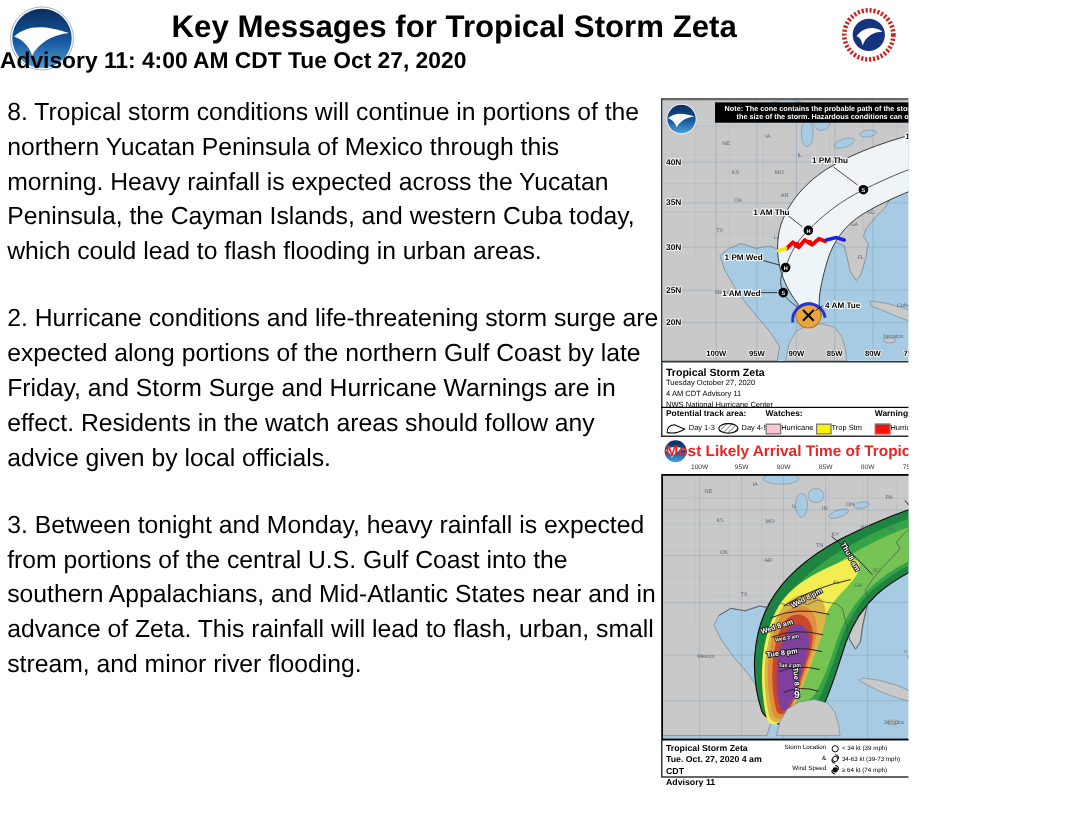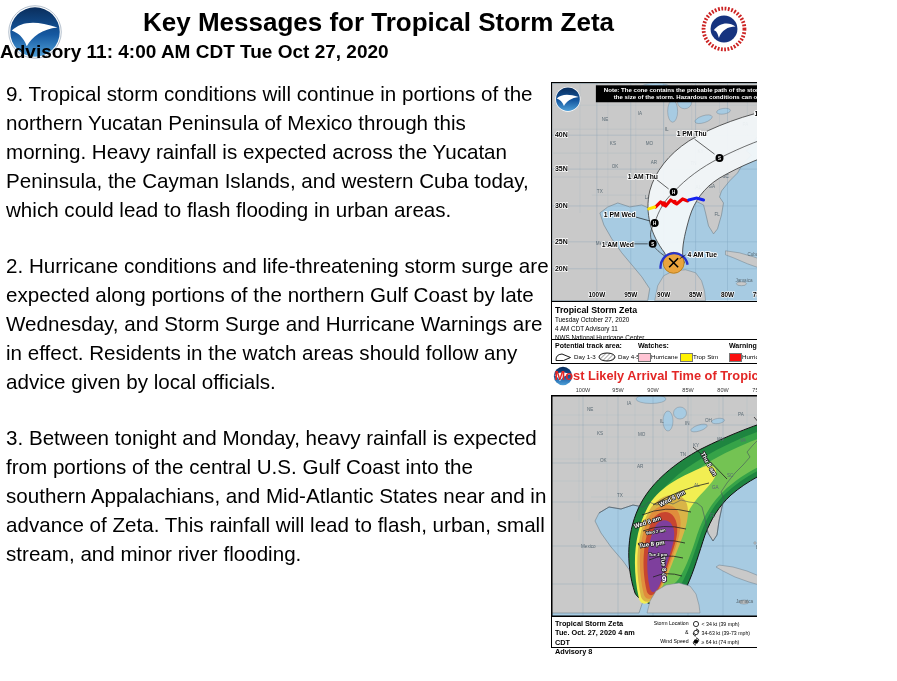--- a/index.html
+++ b/index.html
@@ -96,22 +96,22 @@
   <div class="hdr-title">Key Messages for Tropical Storm Zeta</div>
   <div class="hdr-sub">Advisory 11:  4:00 AM CDT Tue Oct 27, 2020</div>
   <svg class="logo-nws-main" viewBox="0 0 36 36">
     <circle cx="18" cy="18" r="17" fill="#fff"></circle>
     <circle cx="18" cy="18" r="16" fill="none" stroke="#cc2222" stroke-width="3" stroke-dasharray="1.4 1.2"></circle>
     <circle cx="18" cy="18" r="10.5" fill="#16337f"></circle>
     <path d="M10,19 C14,13 22,12 27,16 C21,16 16,19 14,25 C13,21 12,19.5 10,19 Z" fill="#fff"></path>
   </svg>
 
   <div class="messages">
-    <p>9. Tropical storm conditions will continue in portions of the northern Yucatan Peninsula of Mexico through this morning. Heavy rainfall is expected across the Yucatan Peninsula, the Cayman Islands, and western Cuba today, which could lead to flash flooding in urban areas.</p>
-    <p>2. Hurricane conditions and life-threatening storm surge are expected along portions of the northern Gulf Coast by late Wednesday, and Storm Surge and Hurricane Warnings are in effect. Residents in the watch areas should follow any advice given by local officials.</p>
+    <p>8. Tropical storm conditions will continue in portions of the northern Yucatan Peninsula of Mexico through this morning. Heavy rainfall is expected across the Yucatan Peninsula, the Cayman Islands, and western Cuba today, which could lead to flash flooding in urban areas.</p>
+    <p>2. Hurricane conditions and life-threatening storm surge are expected along portions of the northern Gulf Coast by late Friday, and Storm Surge and Hurricane Warnings are in effect. Residents in the watch areas should follow any advice given by local officials.</p>
     <p>3. Between tonight and Monday, heavy rainfall is expected from portions of the central U.S. Gulf Coast into the southern Appalachians, and Mid-Atlantic States near and in advance of Zeta. This rainfall will lead to flash, urban, small stream, and minor river flooding.</p>
   </div>
 
   <div class="cone-block">
     <div class="map-wrap">
       <svg class="mapsvg" viewBox="0 0 342 218" width="341" height="218">
         <rect x="0" y="0" width="342" height="218" fill="#a7cbe2"></rect>
         <path fill="#c9c9c9" stroke="#6f7f8a" stroke-width="0.6" d="M0,0 L244,0 L240,10 L234,20 L226,30 L218,40 L212,46 L204,56 L199,63 L195,68 L200,72 L192,80 L186,90 L178,98 L170,108 L168,114 L172,120 L170,132 L166,146 L162,151 L157,143 L154,130 L152,122 L146,119 L136,117 L127,121 L118,124 L108,124 L99,126 L90,122 L78,124 L66,120 L56,124 L48,130 L52,142 L60,156 L70,170 L80,182 L90,194 L98,206 L96,218 L0,218 Z"></path>
         <g clip-path="url(#clipTop)" stroke="#b3bcc2" stroke-width="0.5" opacity="0.9">
           <line x1="28" y1="0" x2="28" y2="130"></line>
@@ -445,21 +445,21 @@
       <text class="latax2" x="332" y="109">30N</text>
       <text class="latax2" x="332" y="153">25N</text>
       <text class="latax2" x="332" y="191">20N</text>
       <rect x="0.75" y="0.75" width="329" height="220.5" fill="none" stroke="#000" stroke-width="1.5"></rect>
     </svg>
 
     <div class="arrival-legend">
       <div class="al-col1">
         <div>Tropical Storm Zeta</div>
         <div>Tue. Oct. 27, 2020  4 am CDT</div>
-        <div>Advisory 8</div>
+        <div>Advisory 11</div>
       </div>
       <div class="al-col2">
         <div class="al-loc">
           <div>Storm Location</div>
           <div>&amp;</div>
           <div>Wind Speed</div>
         </div>
         <div class="al-syms">
           <div class="al-symrow">
             <svg width="8" height="8">

